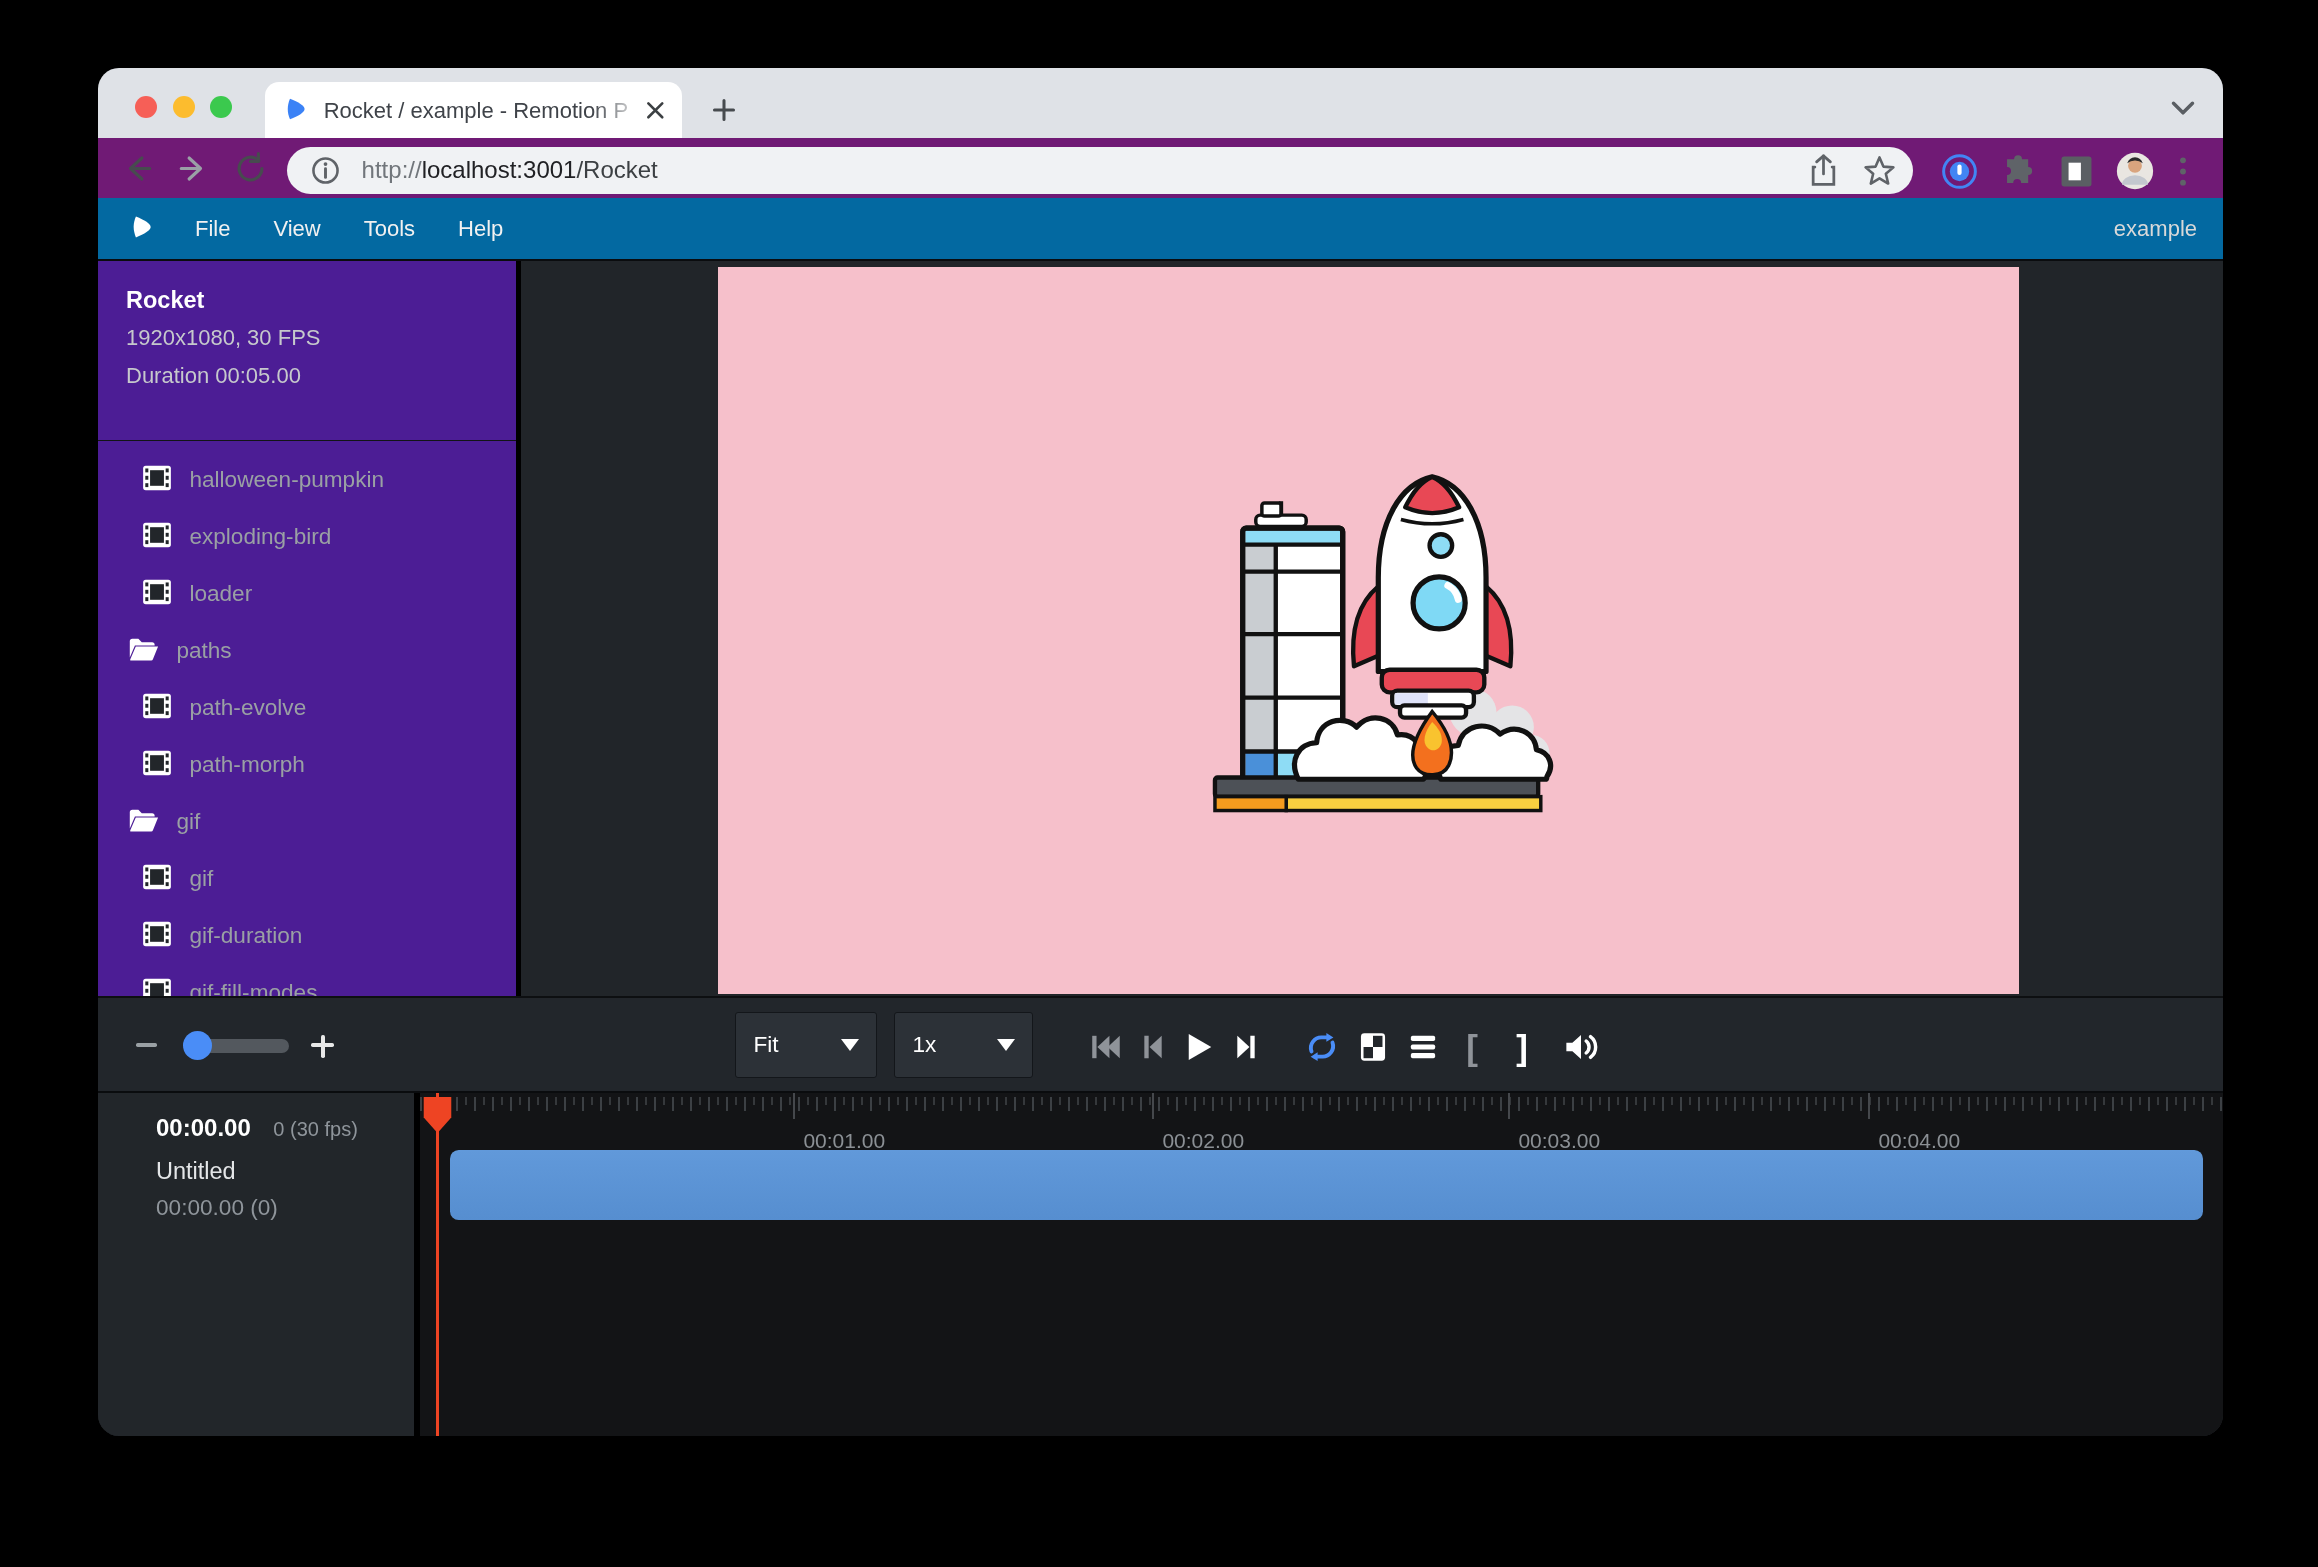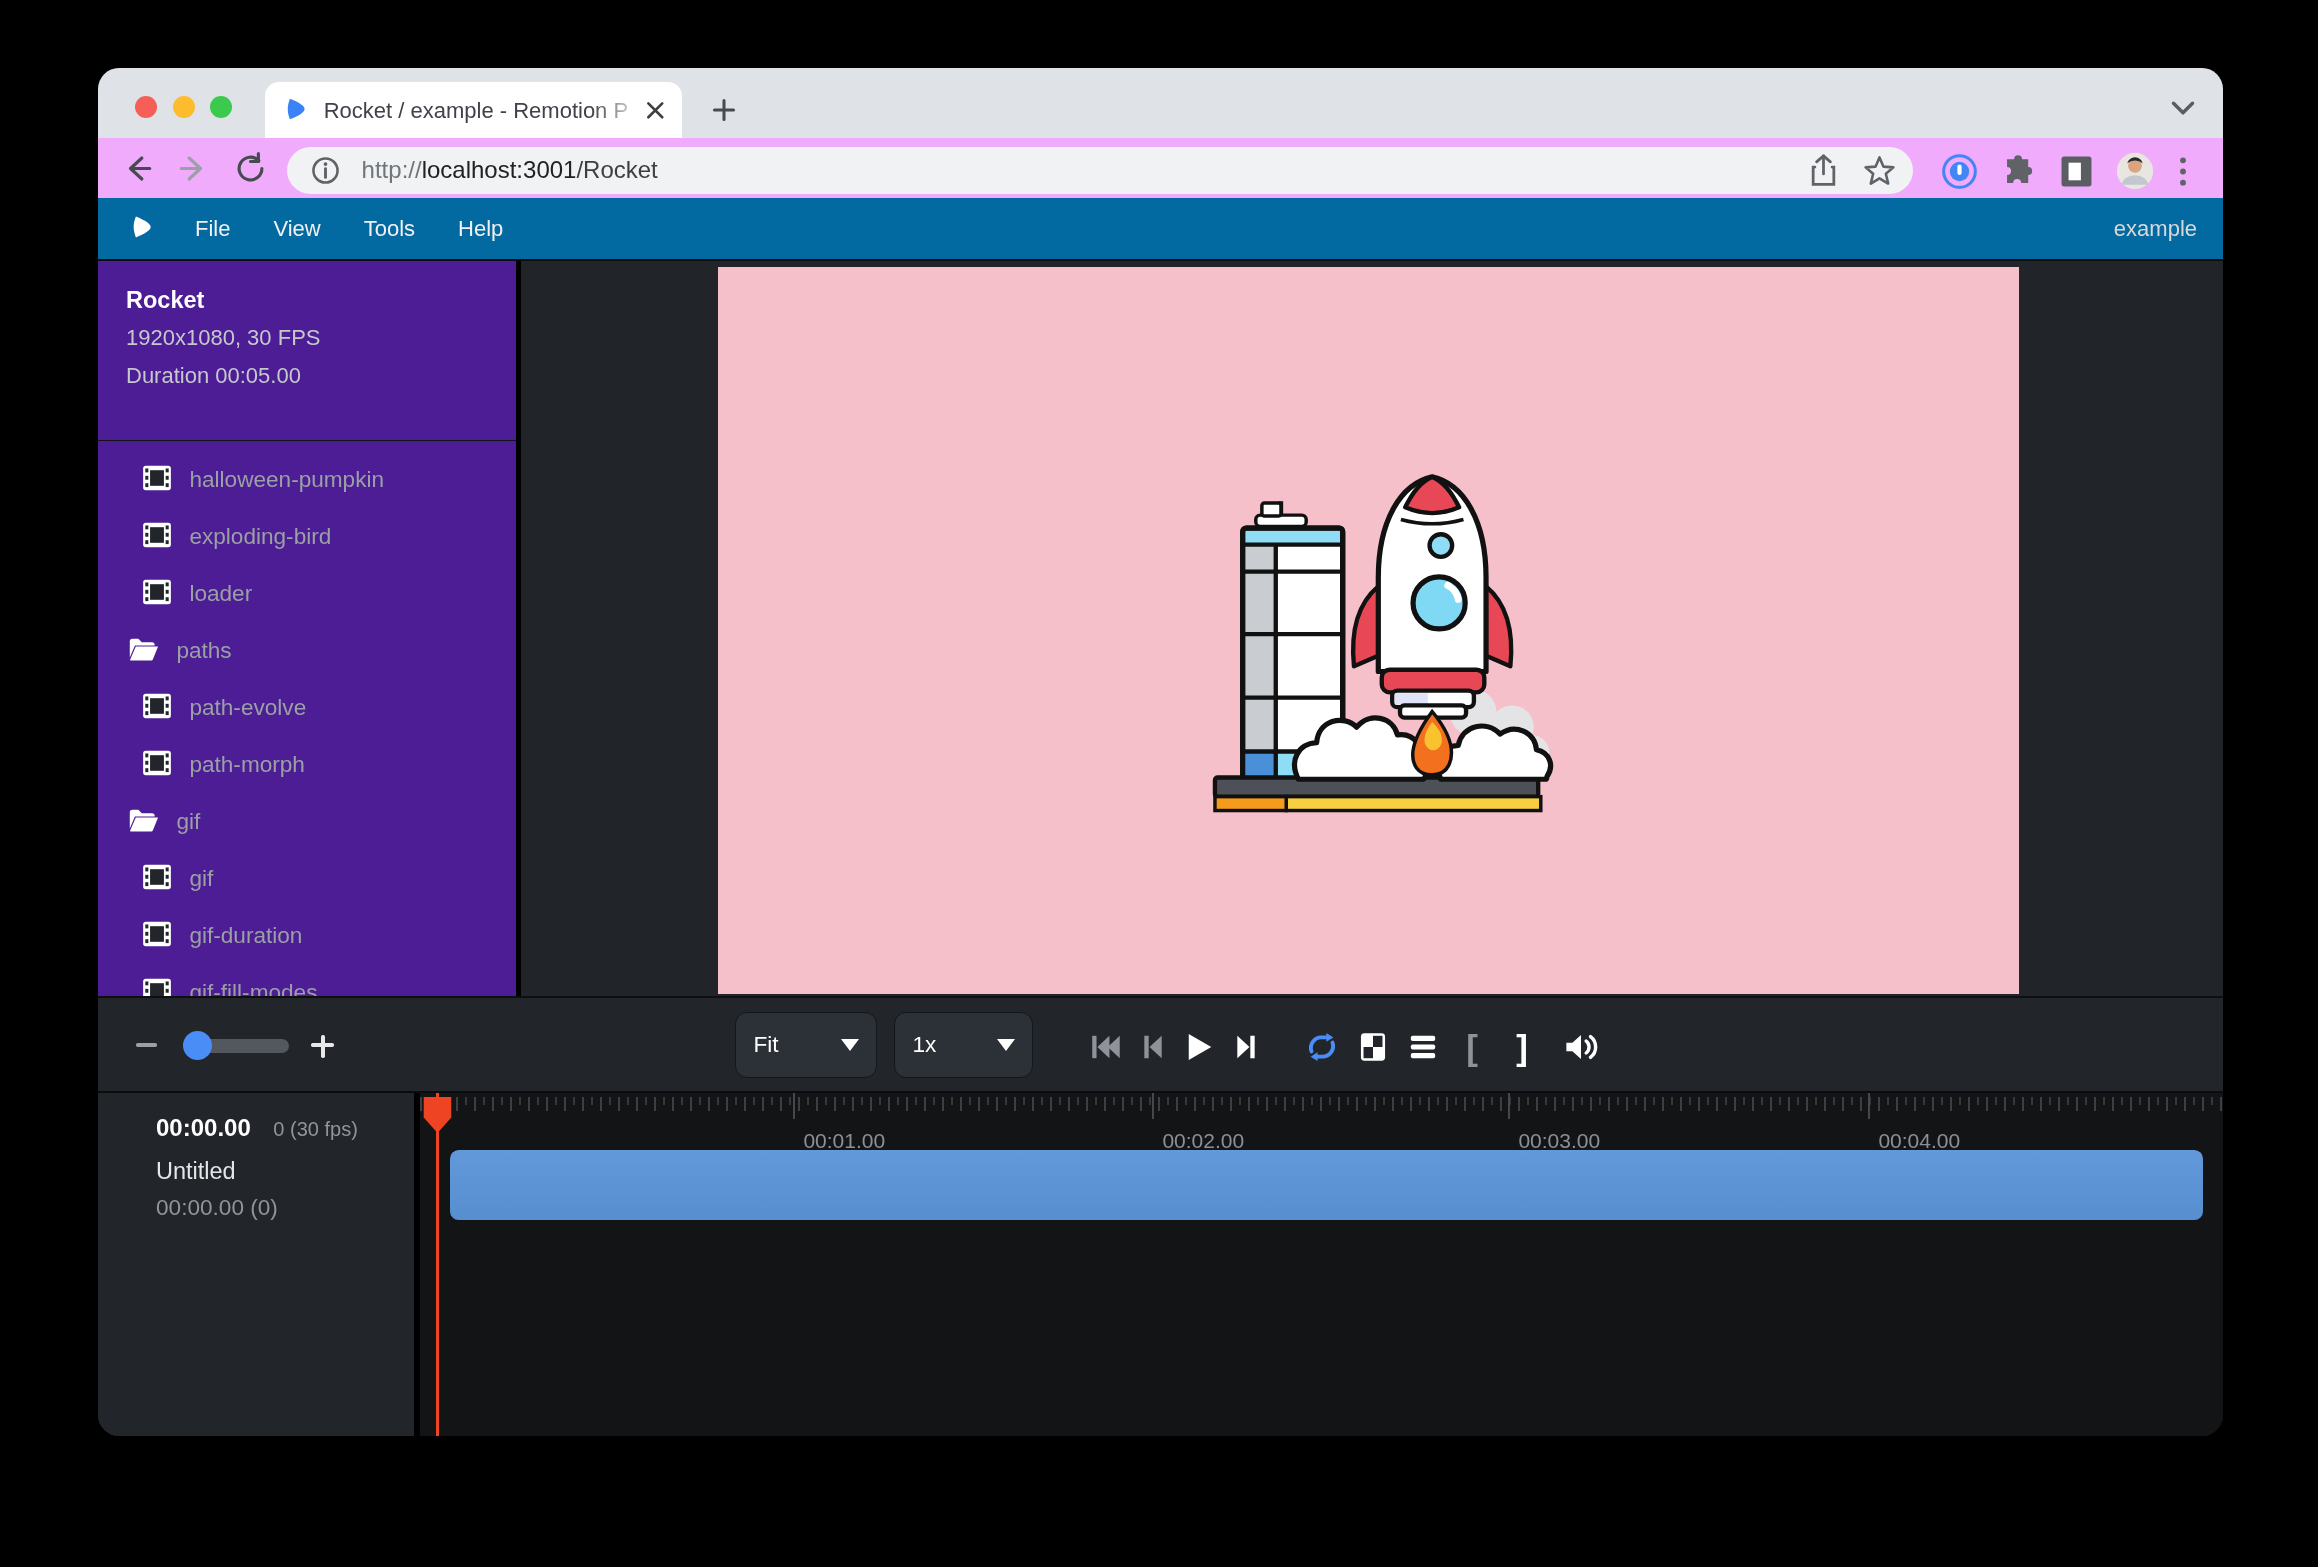--- a/index.html
+++ b/index.html
@@ -17,21 +17,21 @@
          border-radius:14px 14px 0 0; display:flex; align-items:center; padding:0 15.7px 0 19px; }
   .tab-title-wrap { flex:1; overflow:hidden; position:relative; white-space:nowrap; margin-left:15.7px; height:30px; }
   .tab-title { font-size:22px; color:#3f4349; line-height:30px; }
   .tab-title-wrap::after { content:""; position:absolute; right:0; top:0; bottom:0; width:52px;
          background:linear-gradient(to right, rgba(255,255,255,0), #fff); }
   .icon-btn { display:flex; align-items:center; justify-content:center; }
   .newtab { position:absolute; left:613px; top:29px; }
   .tabchevron { position:absolute; left:2072px; top:31px; }
 
   
-  .urlrow { height:60px; background:#f0abfc; position:relative; flex:none; }
+  .urlrow { height:60px; background:#701a75; position:relative; flex:none; }
   .nav-ic { position:absolute; top:13px; }
   .omnibox { position:absolute; left:189px; top:8.7px; width:1626px; height:47px; border-radius:23.5px;
              background:#f0f2f4; display:flex; align-items:center; padding:0 17.4px 0 22.6px; }
   .urltext { margin-left:21px; font-size:24px; flex:1; white-space:nowrap; overflow:hidden; }
   .url-scheme { color:#71767b; } .url-host { color:#202124; } .url-path { color:#3c4043; }
 
   
   .menubar { height:63px; background:#0369a1; border-bottom:2.6px solid #0a0c0e;
              display:flex; align-items:center; padding-left:31px; flex:none; }
   .menubar .logo { margin-right:40px; }
@@ -55,21 +55,21 @@
   .rocket-art { position:absolute; left:490px; top:189px; }
 
   
   .toolbar { height:97px; background:#22262b; border-top:2.6px solid #0d0f11; border-bottom:2.6px solid #0a0c0e;
              position:relative; flex:none; }
   .zoom-minus { position:absolute; left:38px; top:45px; width:21px; height:3.5px; background:#9aa0a4; border-radius:1.7px; }
   .zoom-track { position:absolute; left:86px; top:41px; width:105px; height:14px; background:#53585e; border-radius:7.8px; }
   .zoom-knob  { position:absolute; left:85px; top:33px; width:29px; height:29px; border-radius:50%; background:#4a8df7; }
   .zoom-plus-h { position:absolute; left:213px; top:45px; width:22.6px; height:4.3px; background:#e8e8e8; border-radius:1.7px; }
   .zoom-plus-v { position:absolute; left:223px; top:37px; width:4.3px; height:22.6px; background:#e8e8e8; border-radius:1.7px; }
-  .dd { position:absolute; top:14px; height:66px; background:#2c3137; border:1.7px solid #13161a; border-radius:12px;
+  .dd { position:absolute; top:14px; height:66px; background:#2c3137; border:1.7px solid #13161a; border-radius:3px;
         display:flex; align-items:center; justify-content:space-between; padding:0 17.4px; }
   .dd-fit { left:637px; width:142px; } .dd-speed { left:796px; width:139px; }
   .dd .dd-label { font-size:22.6px; color:#fff; }
   .caret { width:0; height:0; border-left:9.6px solid transparent; border-right:9.6px solid transparent;
            border-top:12px solid #fff; }
   .transport { position:absolute; left:0; top:0; width:100%; height:100%; }
   .t-ic { position:absolute; transform:translate(-50%,-50%); top:49px; }
   .bracket { font-size:35px; font-weight:bold; line-height:35px; }
 
   

